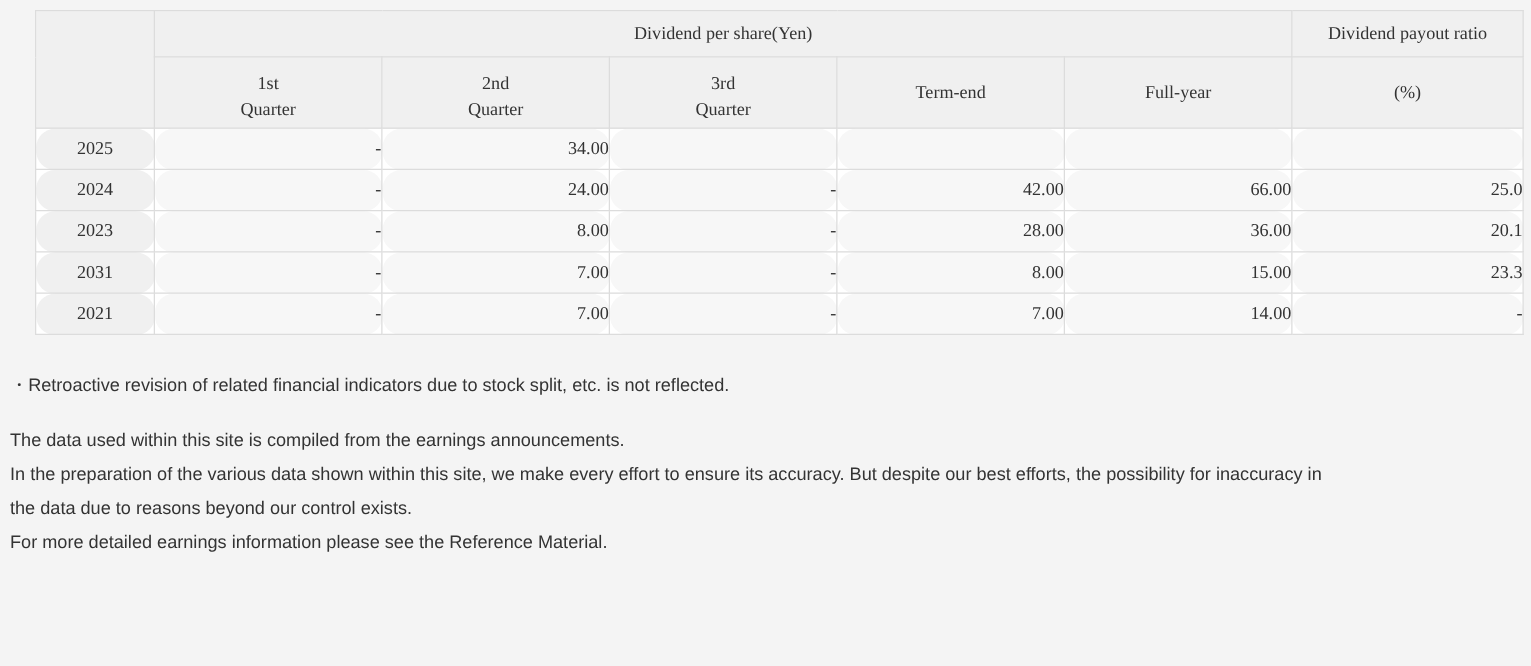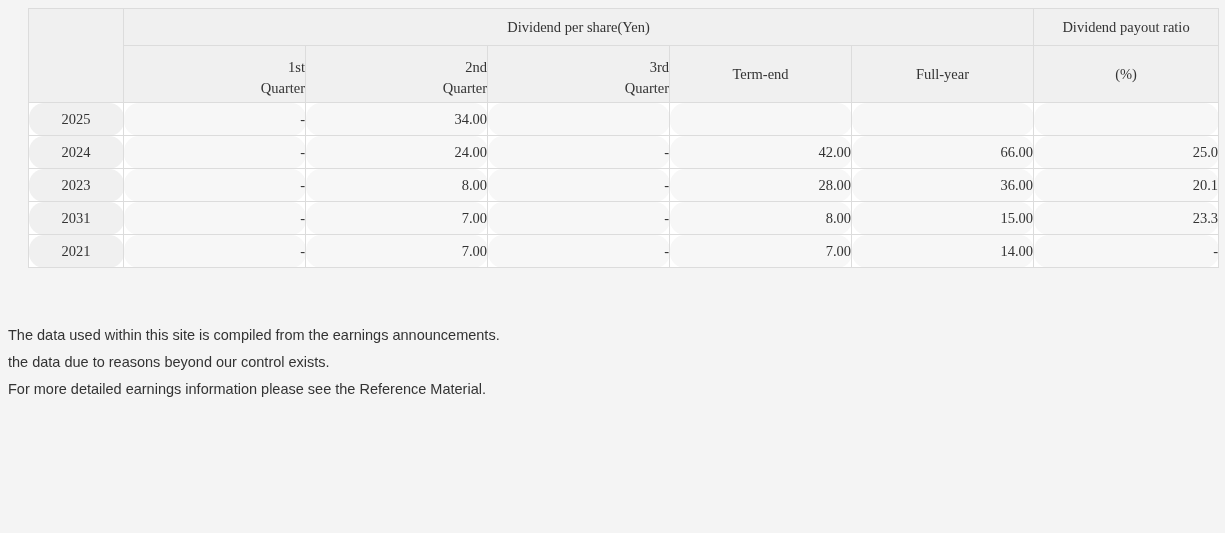--- a/index.html
+++ b/index.html
@@ -58,21 +58,20 @@
     line-height: 36px;
   }
 
   .th-sub {
     height: 56px;
   }
 
   .th-sub .two-line {
     line-height: 21px;
     padding-top: 7px;
-    text-align: right;
   }
 
   .th-sub .one-line {
     line-height: 56px;
   }
 
   .th-corner {
     background: #f0f0f0;
   }
 
@@ -229,21 +228,23 @@
           <td class="num">7.00</td>
           <td class="num">14.00</td>
           <td class="num">-</td>
         </tr>
       </tbody>
     </table>
   </div>
 
   <div class="notes">
 
+    <div class="bullet-line">・Retroactive revision of related financial indicators due to stock split, etc. is not reflected.</div>
 
     <div class="para-block">
       <div class="para-line">The data used within this site is compiled from the earnings announcements.</div>
+      <div class="para-line">In the preparation of the various data shown within this site, we make every effort to ensure its accuracy. But despite our best efforts, the possibility for inaccuracy in</div>
       <div class="para-line">the data due to reasons beyond our control exists.</div>
       <div class="para-line">For more detailed earnings information please see the Reference Material.</div>
     </div>
   </div>
 
 </div>
 
 </body></html>

